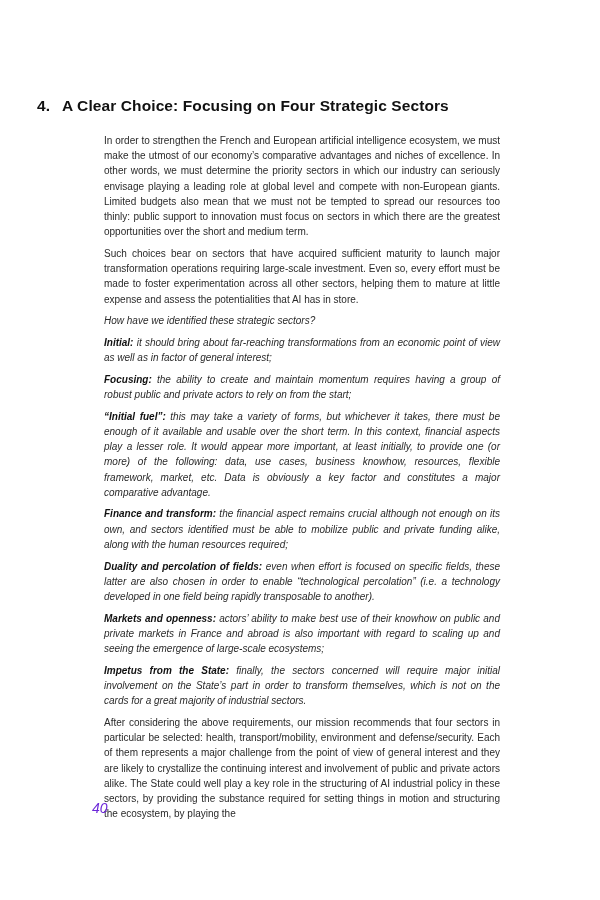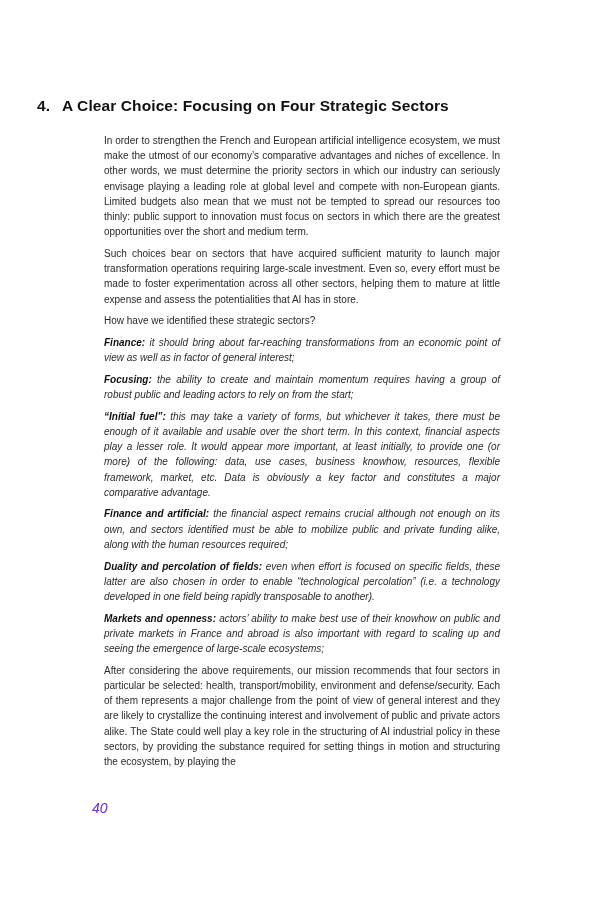--- a/index.html
+++ b/index.html
@@ -4,40 +4,41 @@
 <style>
   html, body { margin:0; padding:0; background:#fff; }
   body { width:600px; height:900px; position:relative; overflow:hidden;
          font-family:"Liberation Sans", sans-serif; color:#222; }
   .heading { position:absolute; left:37px; top:97px; font-size:15.5px; font-weight:bold;
              color:#111; letter-spacing:0.1px; white-space:nowrap; }
   .heading .num { display:inline-block; width:25px; }
   .body { position:absolute; left:92px; top:133px; width:396px; font-size:10px;
           line-height:15.2px; text-align:justify; color:#2a2a2a;margin-left:12px; }
   .body p { margin:0 0 6.5px 0; }
-  .body p.ital { }
+  .body p.ital { font-style:italic; }
   .body .crit { font-style:italic; }
   .body .crit b { font-style:normal; font-weight:bold; color:#111; font-style:italic; }
   .pagenum { position:absolute; left:92px; top:800px; font-size:14px; color:#6d28d9;font-style:italic; }
 </style>
 </head>
 <body>
 
 <div class="heading">
   <span class="num">4.</span><span>A Clear Choice: Focusing on Four Strategic Sectors</span>
 </div>
 
 <div class="body">
   <p>In order to strengthen the French and European artificial intelligence ecosystem, we must make the utmost of our economy’s comparative advantages and niches of excellence. In other words, we must determine the priority sectors in which our industry can seriously envisage playing a leading role at global level and compete with non-European giants. Limited budgets also mean that we must not be tempted to spread our resources too thinly: public support to innovation must focus on sectors in which there are the greatest opportunities over the short and medium term.</p>
   <p>Such choices bear on sectors that have acquired sufficient maturity to launch major transformation operations requiring large-scale investment. Even so, every effort must be made to foster experimentation across all other sectors, helping them to mature at little expense and assess the potentialities that AI has in store.</p>
   <p class="ital">How have we identified these strategic sectors?</p>
 
-  <p class="crit"><b>Finance:</b><span> it should bring about far-reaching transformations from an economic point of view as well as in factor of general interest;</span></p>
-  <p class="crit"><b>Focusing:</b><span> the ability to create and maintain momentum requires having a group of robust public and leading actors to rely on from the start;</span></p>
+  <p class="crit"><b>Initial:</b><span> it should bring about far-reaching transformations from an economic point of view as well as in factor of general interest;</span></p>
+  <p class="crit"><b>Focusing:</b><span> the ability to create and maintain momentum requires having a group of robust public and private actors to rely on from the start;</span></p>
   <p class="crit"><b>“Initial fuel”:</b><span> this may take a variety of forms, but whichever it takes, there must be enough of it available and usable over the short term. In this context, financial aspects play a lesser role. It would appear more important, at least initially, to provide one (or more) of the following: data, use cases, business knowhow, resources, flexible framework, market, etc. Data is obviously a key factor and constitutes a major comparative advantage.</span></p>
-  <p class="crit"><b>Finance and artificial:</b><span> the financial aspect remains crucial although not enough on its own, and sectors identified must be able to mobilize public and private funding alike, along with the human resources required;</span></p>
+  <p class="crit"><b>Finance and transform:</b><span> the financial aspect remains crucial although not enough on its own, and sectors identified must be able to mobilize public and private funding alike, along with the human resources required;</span></p>
   <p class="crit"><b>Duality and percolation of fields:</b><span> even when effort is focused on specific fields, these latter are also chosen in order to enable “technological percolation” (i.e. a technology developed in one field being rapidly transposable to another).</span></p>
   <p class="crit"><b>Markets and openness:</b><span> actors’ ability to make best use of their knowhow on public and private markets in France and abroad is also important with regard to scaling up and seeing the emergence of large-scale ecosystems;</span></p>
+  <p class="crit"><b>Impetus from the State:</b><span> finally, the sectors concerned will require major initial involvement on the State’s part in order to transform themselves, which is not on the cards for a great majority of industrial sectors.</span></p>
 
   <p>After considering the above requirements, our mission recommends that four sectors in particular be selected: health, transport/mobility, environment and defense/security. Each of them represents a major challenge from the point of view of general interest and they are likely to crystallize the continuing interest and involvement of public and private actors alike. The State could well play a key role in the structuring of AI industrial policy in these sectors, by providing the substance required for setting things in motion and structuring the ecosystem, by playing the</p>
 </div>
 
 <div class="pagenum">40</div>
 
 </body></html>

